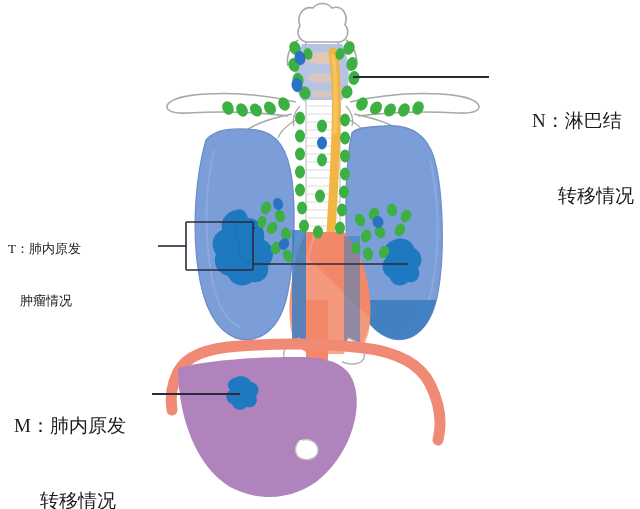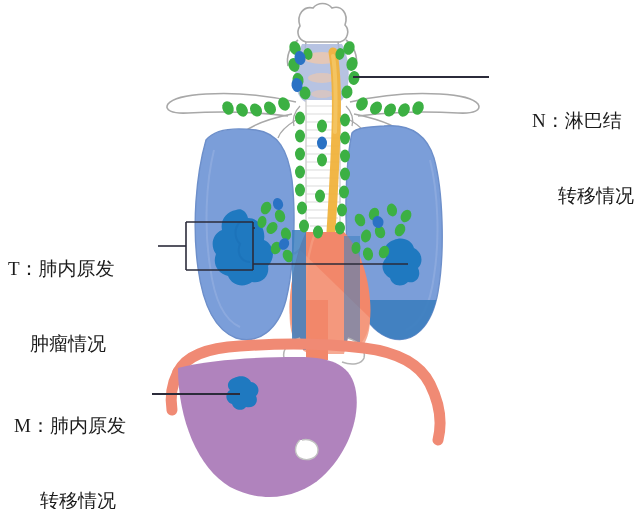--- a/index.html
+++ b/index.html
@@ -4,22 +4,22 @@
 <style>
   html,body{margin:0;padding:0;background:#ffffff;}
   body{width:640px;height:509px;position:relative;overflow:hidden;
        font-family:"Liberation Serif","DejaVu Serif",serif;}
   #stage{position:absolute;left:0;top:0;width:640px;height:509px;}
   svg#art{position:absolute;left:0;top:0;width:640px;height:509px;}
   .lbl{position:absolute;color:#1a1a1a;line-height:1.32;white-space:pre;}
   .lbl .ln{display:block;}
   #label-n{left:494px;top:58px;font-size:19px;text-align:left;margin-left:38px;}
   #label-n .ln2{margin-left:26px;}
-  #label-t{left:8px;top:206px;font-size:19px;text-align:left;}
-  #label-t .ln2{margin-left:22px;}
+  #label-t{left:8px;top:206px;font-size:13px;text-align:left;}
+  #label-t .ln2{margin-left:12px;}
   #label-m{left:14px;top:363px;font-size:19px;text-align:left;}
   #label-m .ln2{margin-left:26px;}
 </style>
 </head>
 <body>
 
 <div id="stage">
 
   <svg id="art" viewBox="0 0 640 509">
 

